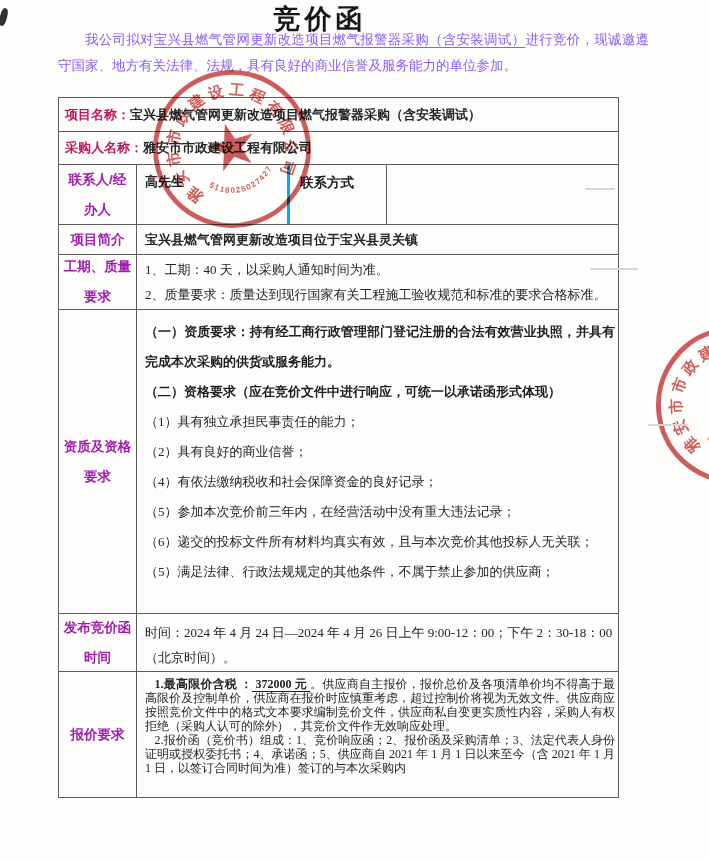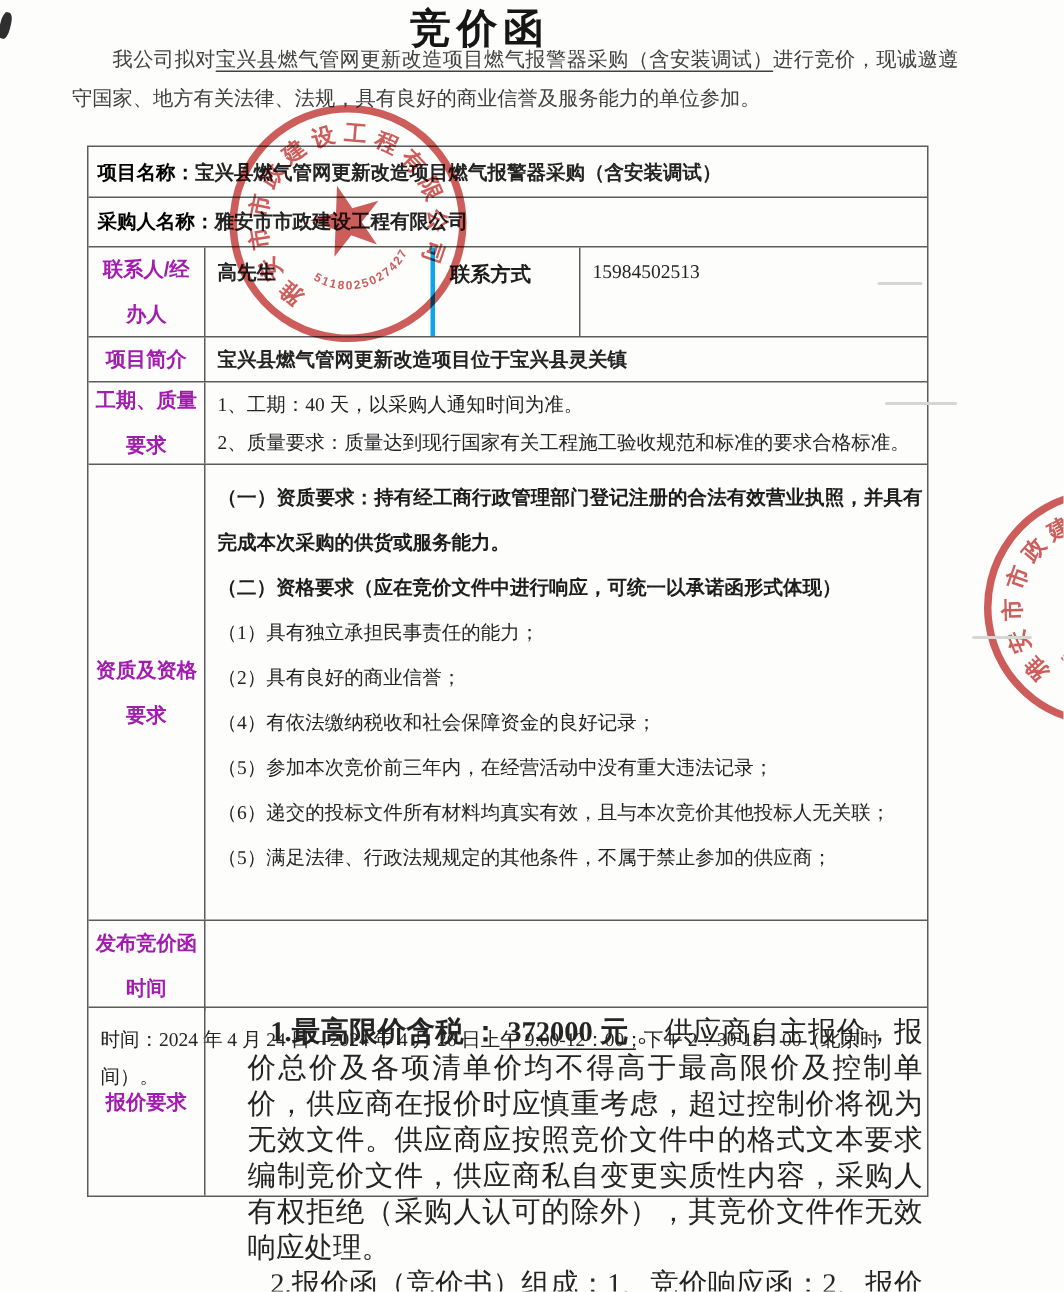--- a/index.html
+++ b/index.html
@@ -7,56 +7,56 @@
     width:709px;height:861px;position:relative;overflow:hidden;
     background:#fdfdfc;color:#2a2a2a;
     font-family:"Liberation Serif","DejaVu Serif",serif;
   }
   .page-title{
     position:absolute;top:1px;left:0;width:640px;text-align:center;
     font-family:"Liberation Sans","DejaVu Sans",sans-serif;
     font-size:27px;font-weight:bold;letter-spacing:4px;color:#161616;
   }
   .intro{
-    position:absolute;left:48px;top:27px;width:591px;
-    font-size:13.5px;line-height:26px;text-align:justify;text-indent:2em;color:#404040;
+    position:absolute;left:58px;top:27px;width:591px;
+    font-size:13.5px;line-height:26px;text-align:justify;text-indent:2em;color:#8b5cf6;
   }
   .intro .u{text-decoration:underline;text-underline-offset:3px;}
   
   .doc-table{
     position:absolute;left:58px;top:97px;width:559px;
     border:1px solid #5c5c5c;background:transparent;font-size:13px;color:#242424;
   }
   .row{display:flex;box-sizing:border-box;border-top:1px solid #5c5c5c;}
   .row:first-child{border-top:none;}
   .r1{height:33px;} .r2{height:33px;} .r3{height:60px;} .r4{height:30px;}
-  .r5{height:60px;} .r6{height:55px;} .r7{height:304px;} .r8{height:58px;flex-direction:column;} .r9{height:126px;}
+  .r5{height:60px;} .r6{height:55px;} .r7{height:304px;} .r8{height:58px;} .r9{height:126px;}
   .lab{
     width:78px;flex:none;border-right:1px solid #5c5c5c;box-sizing:border-box;
     display:flex;align-items:center;justify-content:center;text-align:center;
     font-family:"Liberation Sans","DejaVu Sans",sans-serif;
     font-weight:bold;font-size:13.5px;line-height:30px;white-space:pre-line;color:#a21caf;
   }
   .lab2{
     width:97px;flex:none;border-right:1px solid #5c5c5c;box-sizing:border-box;
     font-family:"Liberation Sans","DejaVu Sans",sans-serif;font-weight:bold;
     font-size:13.5px;padding:9px 0 0 10px;color:#1d1d1d;
   }
   .val{flex:1;min-width:0;box-sizing:border-box;padding-left:8px;padding-right:3px;}
   .cell-mid{display:flex;align-items:center;}
   .cell-top{padding-top:8px;}
   .w153{width:153px;flex:none;border-right:3px solid #0ea5e9;box-sizing:border-box;}
   .fullcell{flex:1;display:flex;align-items:center;padding-left:6px;box-sizing:border-box;}
   .b{font-weight:bold;}
-  .sans-b{font-family:"Liberation Sans","DejaVu Sans",sans-serif;font-weight:bold;color:#000000;}
+  .sans-b{font-family:"Liberation Sans","DejaVu Sans",sans-serif;font-weight:bold;color:#be185d;}
   .sched{line-height:25px;display:flex;flex-direction:column;justify-content:center;}
   .qual{padding-top:7px;line-height:30px;text-align:justify;}
   .qual .q-head{font-weight:bold;color:#1d1d1d;}
   .time-val{line-height:25px;padding-top:6px;}
-  .quote{font-size:19px;line-height:24px;padding-top:5px;text-align:justify;margin-left:20px;}
+  .quote{font-size:12px;line-height:14px;padding-top:5px;text-align:justify;}
   .quote p{margin:0;text-indent:0.8em;}
   .quote .u{border-bottom:1px solid #222;font-weight:bold;}
   .quote .q1pre{font-weight:bold;}
   
   .seal{
     position:absolute;width:158px;height:158px;border-radius:50%;
     border:5px solid #c94744;box-sizing:border-box;color:#c94744;
     mix-blend-mode:multiply;opacity:.88;pointer-events:none;
   }
   .seal .ring-ch{
@@ -106,21 +106,20 @@
       <span class="sans-b">采购人名称：</span>
         <span class="b">雅安市市政建设工程有限公司</span>
     </div>
   </div>
 
   <div class="row r3">
     <div class="lab">联系人/经
 办人</div>
     <div class="w153 cell-top b" style="padding-left:8px;">高先生</div>
     <div class="lab2">联系方式</div>
-    <div class="val cell-top">15984502513</div>
   </div>
 
   <div class="row r4">
     <div class="lab">项目简介</div>
     <div class="val cell-mid b">宝兴县燃气管网更新改造项目位于宝兴县灵关镇</div>
   </div>
 
 
   <div class="row r6">
     <div class="lab">工期、质量

